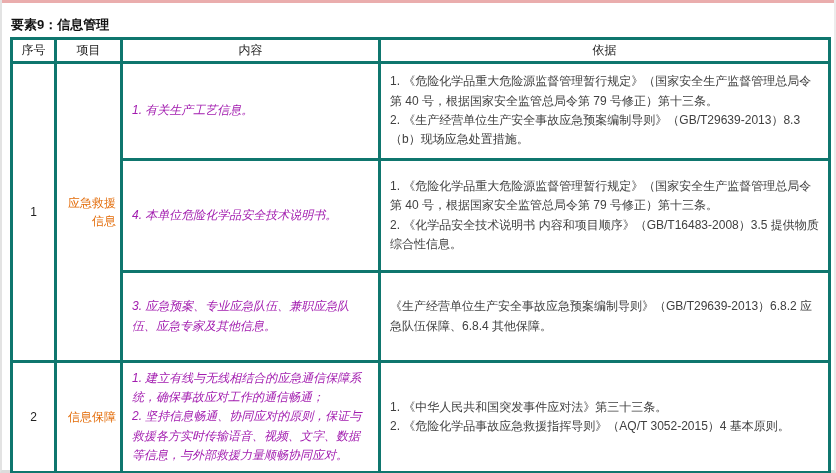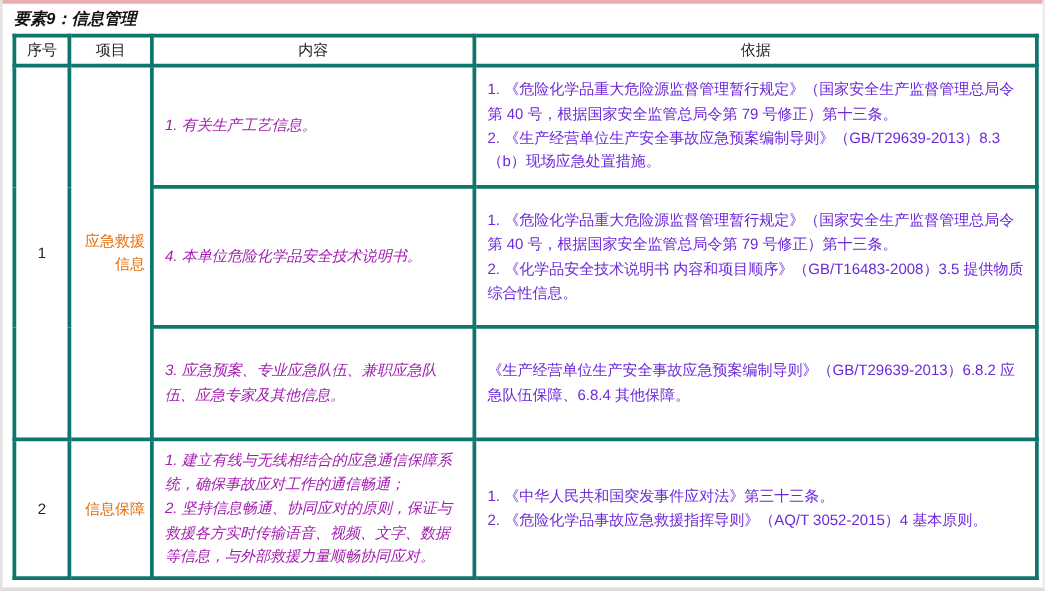--- a/index.html
+++ b/index.html
@@ -32,22 +32,21 @@
     font-weight: bold;
     color: var(--title-color, #e60000);
     margin-top: 5px;
     letter-spacing: 1px;
     line-height: 1.25;
   }
   .section-label {
     font-size: 13px;
     font-weight: bold;
     color: #111111;
-    margin: 3px 0 3px 9px;
-    font-style: italic;
+    margin: 13px 0 3px 9px;
   }
   table.doc-table {
     margin-left: 8px;
     width: 818px;
     border-collapse: collapse;
     table-layout: fixed;
     border: 2px solid #454545;
     background: #ffffff;
   }
   .doc-table th, .doc-table td {
@@ -76,21 +75,21 @@
     padding: 6px 8px 6px 9px;
     line-height: 1.6;
     white-space: pre-line;
     color: #a21caf;
     font-style: italic;
   }
   td.cell-basis {
     padding: 6px 8px 6px 9px;
     line-height: 1.62;
     white-space: pre-line;
-    color: #6d28d9;
+    color: #404040;
   }
   tr.row-h1 { height: 97px; }
   tr.row-h2 { height: 112px; }
   tr.row-h3 { height: 90px; }
   tr.row-h4 { height: 97px; }
 </style>
 </head>
 <body>
 
 <div class="page">

